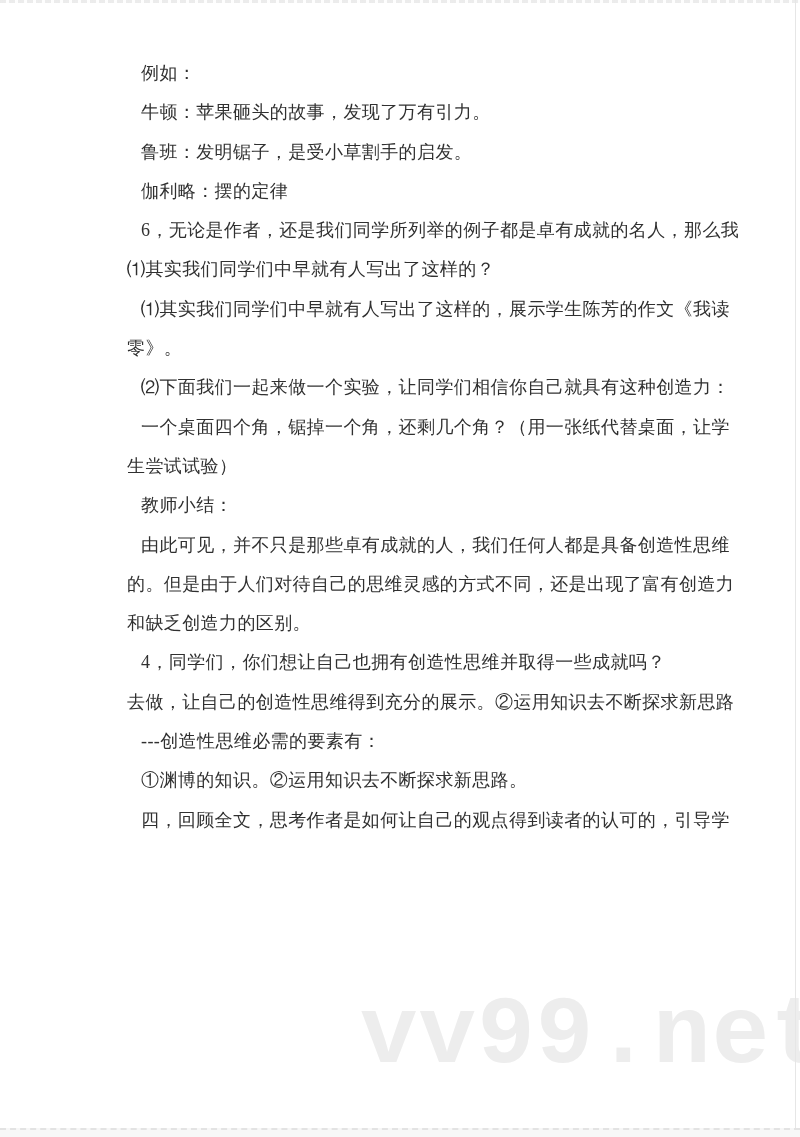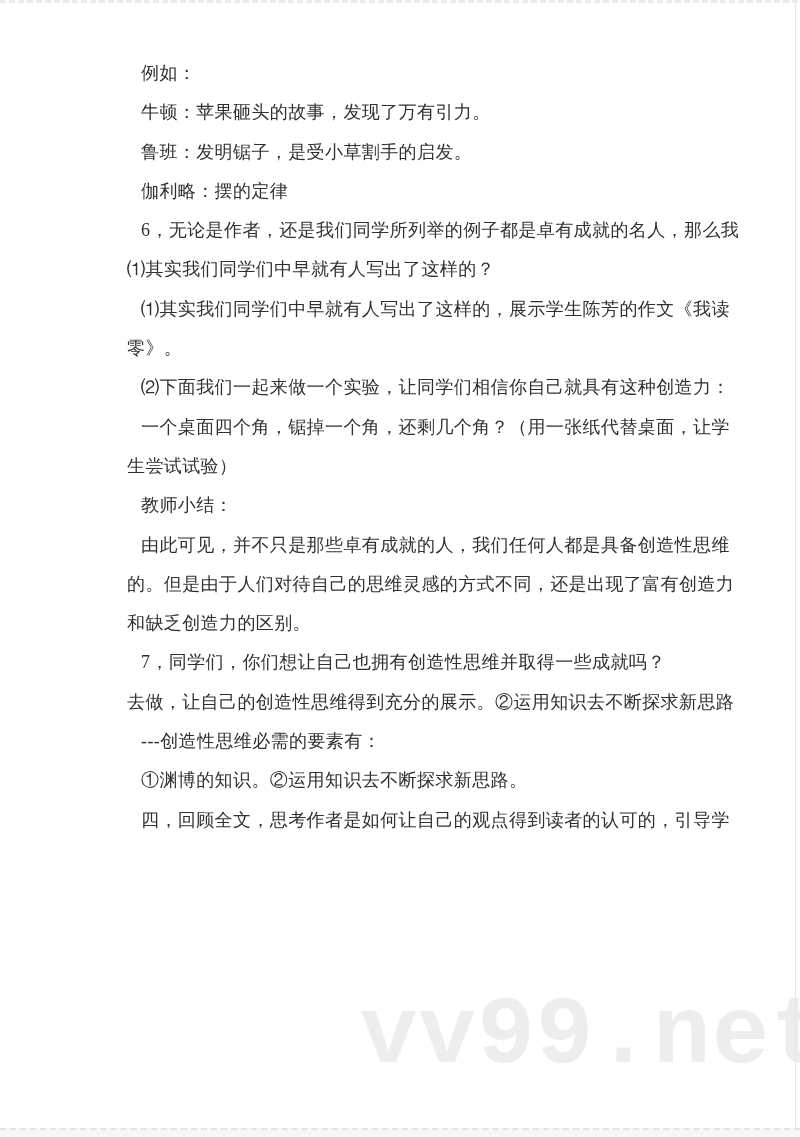--- a/index.html
+++ b/index.html
@@ -96,21 +96,21 @@
       <div class="line">⑴其实我们同学们中早就有人写出了这样的？</div>
       <div class="line indent">⑴其实我们同学们中早就有人写出了这样的，展示学生陈芳的作文《我读</div>
       <div class="line">零》。</div>
       <div class="line indent">⑵下面我们一起来做一个实验，让同学们相信你自己就具有这种创造力：</div>
       <div class="line indent">一个桌面四个角，锯掉一个角，还剩几个角？（用一张纸代替桌面，让学</div>
       <div class="line">生尝试试验）</div>
       <div class="line indent">教师小结：</div>
       <div class="line indent">由此可见，并不只是那些卓有成就的人，我们任何人都是具备创造性思维</div>
       <div class="line">的。但是由于人们对待自己的思维灵感的方式不同，还是出现了富有创造力</div>
       <div class="line">和缺乏创造力的区别。</div>
-      <div class="line indent">7，同学们，你们想让自己也拥有创造性思维并取得一些成就吗？</div>
+      <div class="line indent">4，同学们，你们想让自己也拥有创造性思维并取得一些成就吗？</div>
       <div class="line">去做，让自己的创造性思维得到充分的展示。②运用知识去不断探求新思路</div>
       <div class="line indent">---创造性思维必需的要素有：</div>
       <div class="line indent">①渊博的知识。②运用知识去不断探求新思路。</div>
       <div class="line indent">四，回顾全文，思考作者是如何让自己的观点得到读者的认可的，引导学</div>
     </div>
 
   <div class="edge-right"></div>
   <div class="edge-bottom"></div>
 </div>
 

